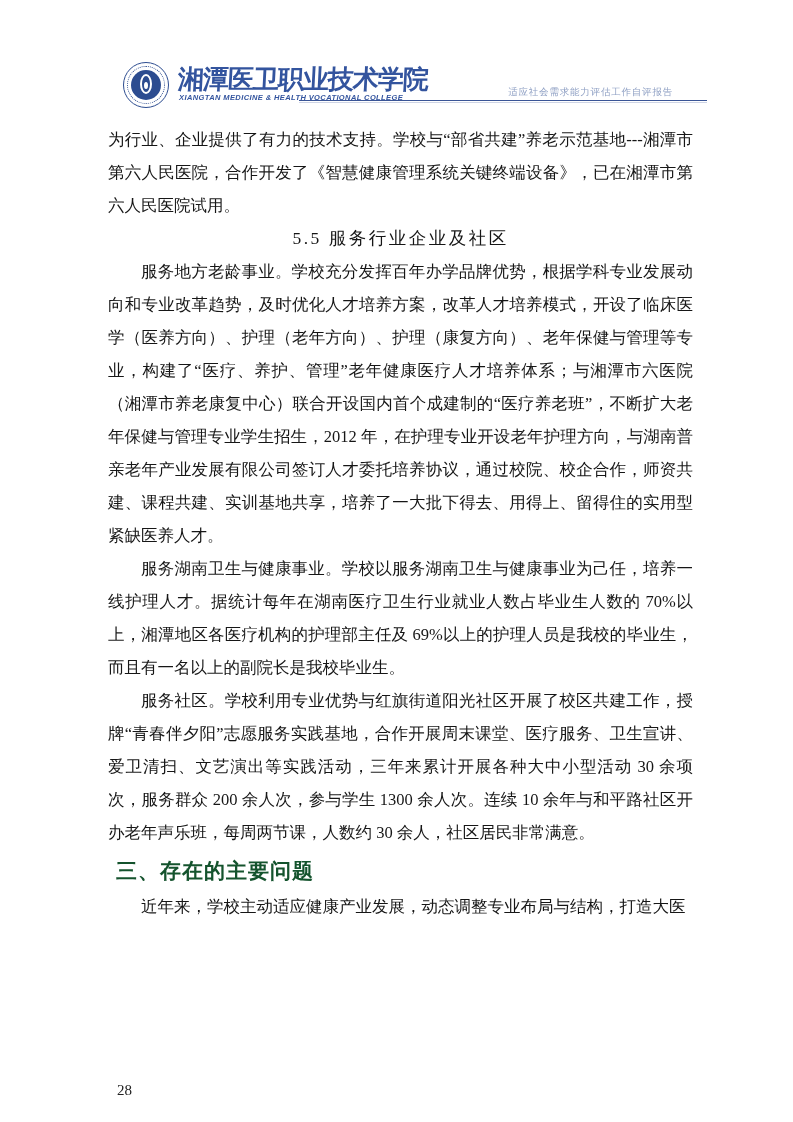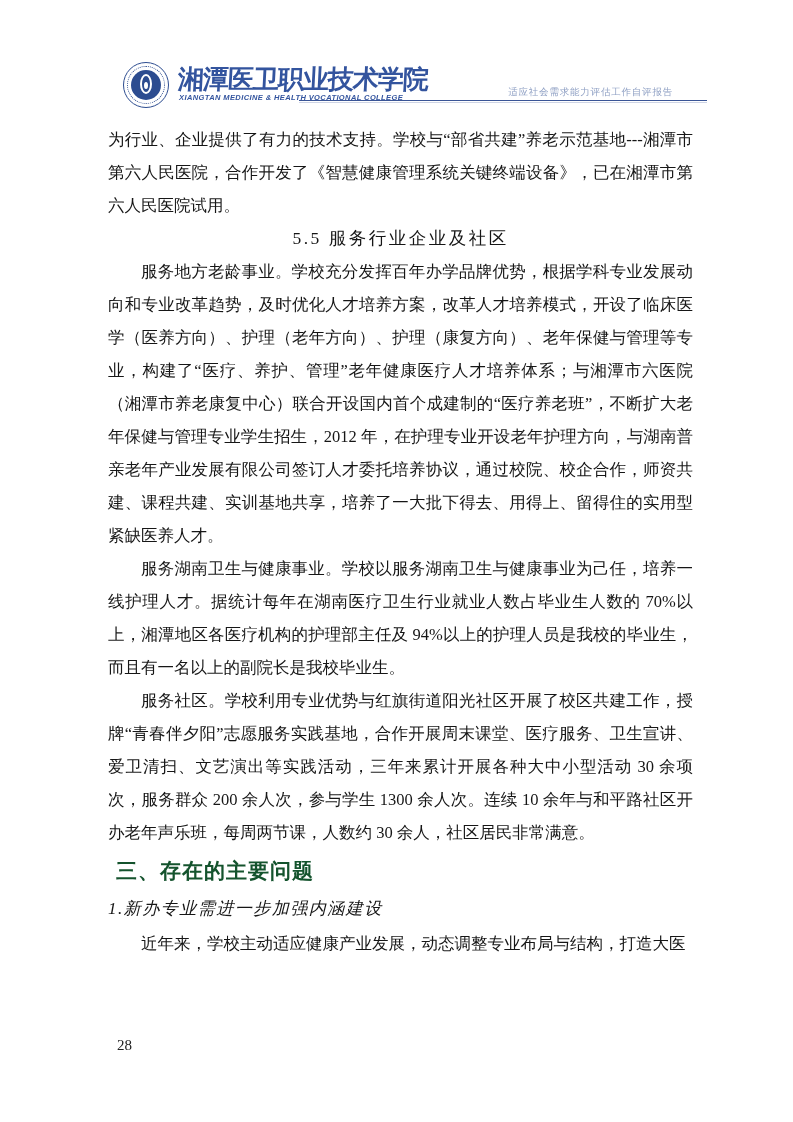--- a/index.html
+++ b/index.html
@@ -76,21 +76,21 @@
     font-size:21px;font-weight:bold;line-height:38px;
     letter-spacing:1px;color:#14532d;text-align:left;
   }
   .h-sub{
     margin:0;font-size:17px;font-weight:normal;font-style:italic;
     line-height:37px;letter-spacing:1.5px;text-align:left;
   }
 
   
   .page-num{
-    position:absolute;left:117px;top:1037px;
+    position:absolute;left:117px;top:1082px;
     font-size:15px;color:#222;
   }
 </style>
 </head>
 <body>
 
 <div class="page">
 
   <header>
     <div class="logo">
@@ -102,22 +102,21 @@
     <div class="zh-name">湘潭医卫职业技术学院</div>
     <div class="en-name">XIANGTAN MEDICINE &amp; HEALTH VOCATIONAL COLLEGE</div>
     <div class="header-rule"></div>
     <div class="report-title">适应社会需求能力评估工作自评报告</div>
   </header>
 
   <main class="content">
     <p class="noindent">为行业、企业提供了有力的技术支持。学校与“部省共建”养老示范基地---湘潭市第六人民医院，合作开发了《智慧健康管理系统关键终端设备》，已在湘潭市第六人民医院试用。</p>
     <h2 class="h55">5.5 服务行业企业及社区</h2>
     <p>服务地方老龄事业。学校充分发挥百年办学品牌优势，根据学科专业发展动向和专业改革趋势，及时优化人才培养方案，改革人才培养模式，开设了临床医学（医养方向）、护理（老年方向）、护理（康复方向）、老年保健与管理等专业，构建了“医疗、养护、管理”老年健康医疗人才培养体系；与湘潭市六医院（湘潭市养老康复中心）联合开设国内首个成建制的“医疗养老班”，不断扩大老年保健与管理专业学生招生，2012 年，在护理专业开设老年护理方向，与湖南普亲老年产业发展有限公司签订人才委托培养协议，通过校院、校企合作，师资共建、课程共建、实训基地共享，培养了一大批下得去、用得上、留得住的实用型紧缺医养人才。</p>
-    <p>服务湖南卫生与健康事业。学校以服务湖南卫生与健康事业为己任，培养一线护理人才。据统计每年在湖南医疗卫生行业就业人数占毕业生人数的 70%以上，湘潭地区各医疗机构的护理部主任及 94%以上的护理人员是我校的毕业生，而且有一名以上的副院长是我校毕业生。</p>
+    <p>服务湖南卫生与健康事业。学校以服务湖南卫生与健康事业为己任，培养一线护理人才。据统计每年在湖南医疗卫生行业就业人数占毕业生人数的 70%以上，湘潭地区各医疗机构的护理部主任及 69%以上的护理人员是我校的毕业生，而且有一名以上的副院长是我校毕业生。</p>
     <p>服务社区。学校利用专业优势与红旗街道阳光社区开展了校区共建工作，授牌“青春伴夕阳”志愿服务实践基地，合作开展周末课堂、医疗服务、卫生宣讲、爱卫清扫、文艺演出等实践活动，三年来累计开展各种大中小型活动 30 余项次，服务群众 200 余人次，参与学生 1300 余人次。连续 10 余年与和平路社区开办老年声乐班，每周两节课，人数约 30 余人，社区居民非常满意。</p>
     <h1 class="h-main">三、存在的主要问题</h1>
-    <h3 class="h-sub">1.新办专业需进一步加强内涵建设</h3>
     <p>近年来，学校主动适应健康产业发展，动态调整专业布局与结构，打造大医</p>
   </main>
 
   <div class="page-num">28</div>
 
 </div>
 
 </body></html>

